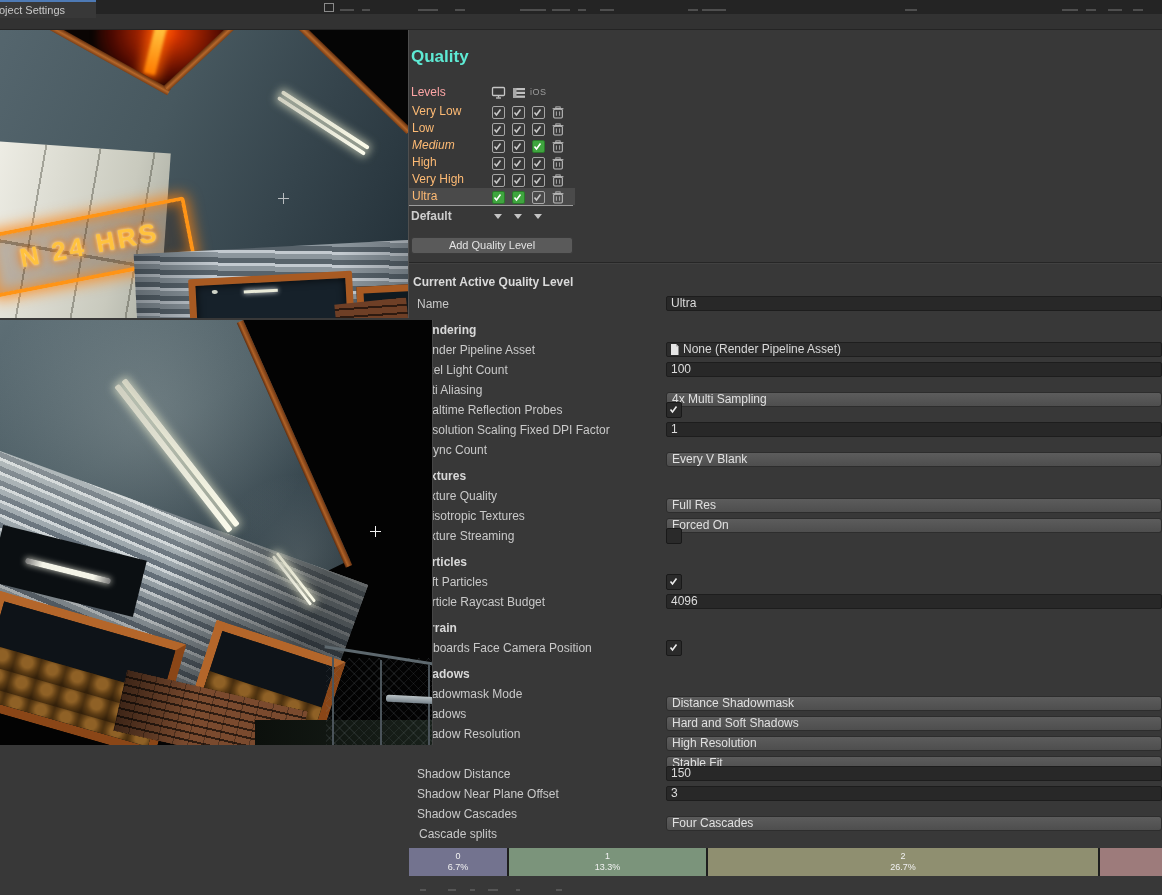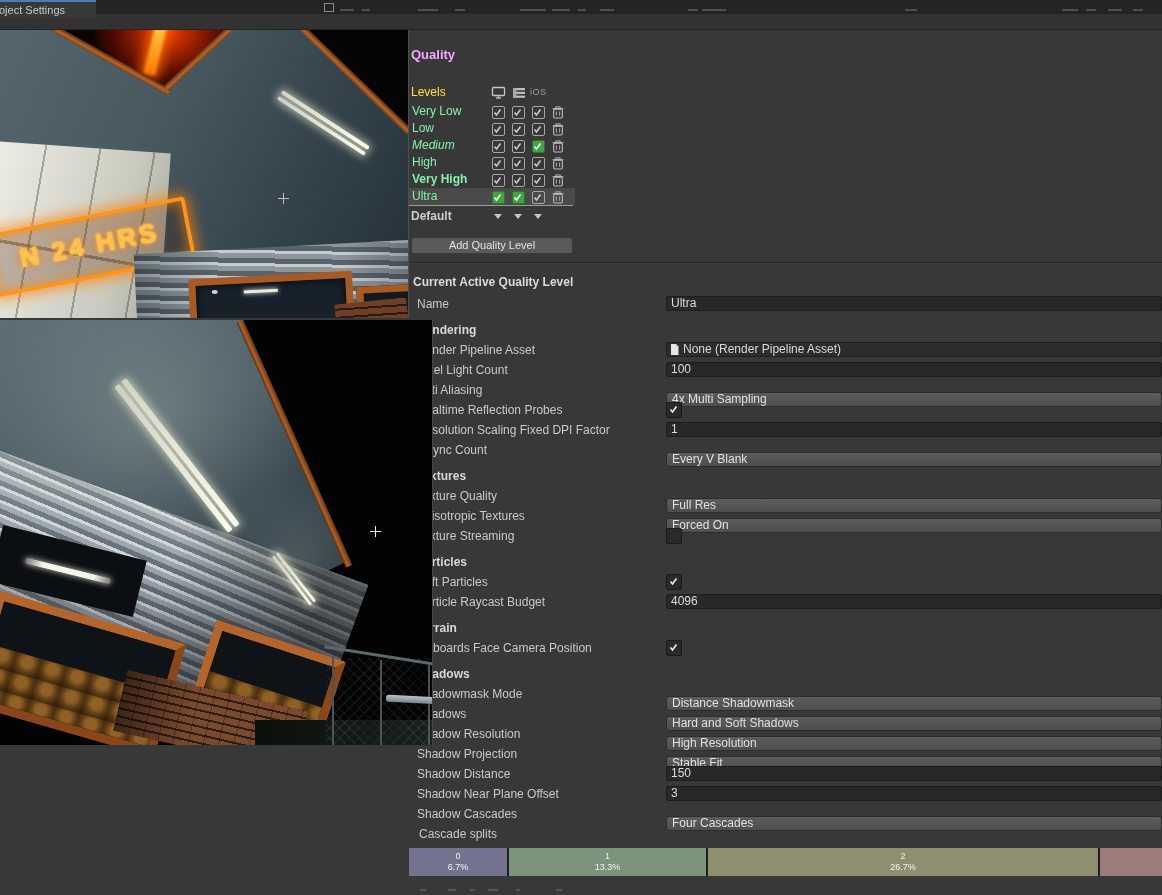--- a/index.html
+++ b/index.html
@@ -10,27 +10,27 @@
   
   #toolbar{left:0;top:0;width:1162px;height:14px;background:#242424;z-index:40;}
   .tb-mark{position:absolute;top:9px;height:2px;background:#4e4e4e;}
   #win-icon{position:absolute;left:324px;top:3px;width:8px;height:7px;border:1px solid #8a8a8a;background:transparent;}
   #tabstrip-bg{left:0;top:14px;width:1162px;height:15px;background:#323232;border-bottom:1px solid #242424;z-index:38;}
   #tab{left:0;top:0;width:96px;height:16px;background:#383838;border-top:2px solid #4e7ab5;overflow:hidden;z-index:45;}
   #tab span{position:absolute;left:-12px;top:1px;font-size:11px;line-height:14px;color:#c9c9c9;white-space:nowrap;}
 
   
   #panel{left:0;top:0;width:1162px;height:895px;background:#383838;z-index:10;}
-  #quality-title{left:411px;top:47px;font-size:13px;font-weight:bold;color:#f0abfc;}
-  #levels-label{left:411px;top:85px;font-size:12px;color:#fde047;}
+  #quality-title{left:411px;top:47px;font-size:17px;font-weight:bold;color:#5eead4;}
+  #levels-label{left:411px;top:85px;font-size:12px;color:#fca5a5;}
   .hdr-icon{position:absolute;top:85px;}
   #ios-label{left:530px;top:87px;font-size:9px;color:#9d9d9d;letter-spacing:.5px;}
   .lv-row{position:absolute;left:409px;width:166px;height:17px;}
   .lv-row.selected{background:#4a4a4a;}
-  .lv-name{position:absolute;left:3px;top:0;font-size:12px;line-height:17px;color:#86efac;white-space:nowrap;}
+  .lv-name{position:absolute;left:3px;top:0;font-size:12px;line-height:17px;color:#fdba74;white-space:nowrap;}
   .lv-check{position:absolute;top:3px;width:11px;height:11px;border:1px solid #a6a6a6;border-radius:2px;background:transparent;}
   .lv-check.green{background:#3fa53f;border-color:#2a7a2a;}
   .lv-check svg{position:absolute;left:0;top:1px;}
   .lv-trash{position:absolute;left:143px;top:2px;width:12px;height:13px;}
   #ultra-underline{left:409px;top:205px;width:164px;height:1px;background:#9c9c9c;}
   #ultra-dot{left:399px;top:195px;width:2px;height:2px;background:#b2b2b2;}
   #default-row{left:411px;top:208px;width:164px;height:17px;}
   #default-label{position:absolute;left:0;top:0;font-size:12px;line-height:17px;color:#cdcdcd;font-weight:bold;}
   .dd-arrow{position:absolute;top:6px;width:0;height:0;border-left:4px solid transparent;border-right:4px solid transparent;border-top:5px solid #c4c4c4;}
   #add-btn{left:411px;top:237px;width:160px;height:15px;background:#5a5a5a;border:1px solid #3a3a3a;border-radius:3px;
@@ -258,21 +258,21 @@
           </svg>
         </div>
         <div class="lv-trash"><svg width="12" height="13" viewBox="0 0 11 12">
             <rect x="1.5" y="3" width="8" height="8" rx="1" fill="none" stroke="#bdbdbd"></rect>
             <line x1="0.5" y1="2.5" x2="10.5" y2="2.5" stroke="#bdbdbd"></line>
             <rect x="3.5" y="0.8" width="4" height="1.4" fill="none" stroke="#bdbdbd" stroke-width="0.8"></rect>
             <line x1="4" y1="5" x2="4" y2="9" stroke="#bdbdbd" stroke-width="0.8"></line>
             <line x1="7" y1="5" x2="7" y2="9" stroke="#bdbdbd" stroke-width="0.8"></line>
           </svg></div>
       </div>
-      <div class="lv-row" style="top: 171px; font-weight: bold;">
+      <div class="lv-row" style="top: 171px;">
         <div class="lv-name">Very High</div>
         <div class="lv-check" style="left: 83px;">
           <svg width="9" height="9" viewBox="0 0 9 9">
             <polyline points="1.5,4.5 3.5,7 7.5,1.5" fill="none" stroke="#c9c9c9" stroke-width="1.6"></polyline>
           </svg>
         </div>
         <div class="lv-check" style="left: 103px;">
           <svg width="9" height="9" viewBox="0 0 9 9">
             <polyline points="1.5,4.5 3.5,7 7.5,1.5" fill="none" stroke="#c9c9c9" stroke-width="1.6"></polyline>
           </svg>
@@ -423,21 +423,20 @@
       </div>
       <div class="row" style="top: 704px;">
         <div class="lbl">Shadows</div>
         <div class="ctl field-dropdown">Hard and Soft Shadows</div>
       </div>
       <div class="row" style="top: 724px;">
         <div class="lbl">Shadow Resolution</div>
         <div class="ctl field-dropdown">High Resolution</div>
       </div>
       <div class="row" style="top: 744px;">
-        <div class="lbl">Shadow Projection</div>
         <div class="ctl field-dropdown">Stable Fit</div>
       </div>
       <div class="row" style="top: 764px;">
         <div class="lbl">Shadow Distance</div>
         <div class="ctl field-input">150</div>
       </div>
       <div class="row" style="top: 784px;">
         <div class="lbl">Shadow Near Plane Offset</div>
         <div class="ctl field-input">3</div>
       </div>

